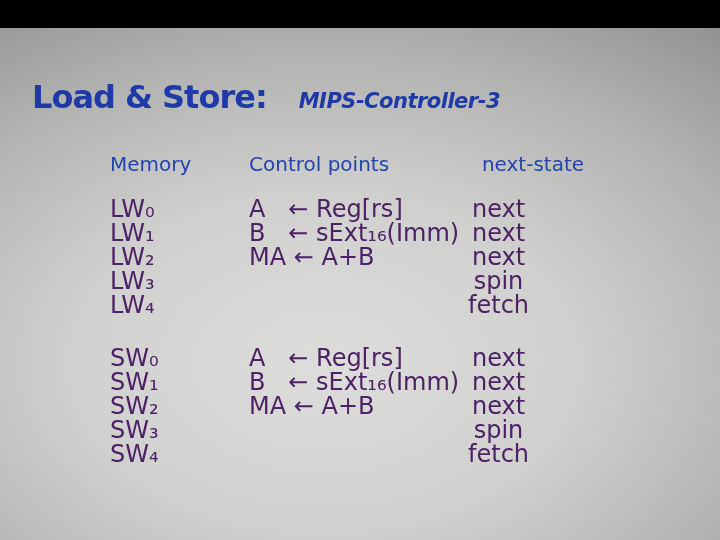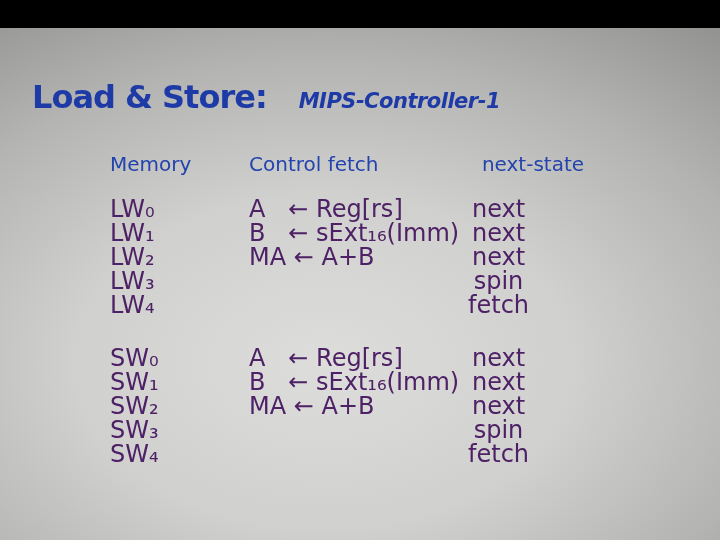--- a/index.html
+++ b/index.html
@@ -43,21 +43,21 @@
     font-weight:bold;font-size:17px;color:#2da135;
   }
 </style>
 </head>
 <body>
 
 <div class="slide">
 
   <div class="title-row">
     <span class="title">Load &amp; Store:</span>
-    <span class="subtitle">MIPS-Controller-1</span>
+    <span class="subtitle">MIPS-Controller-3</span>
   </div>
 
   <div class="state-table">
 
     <div class="col col-state">
       <div class="hdr">Memory</div>
       <div class="block block-1">
         <div>LW₀</div>
         <div>LW₁</div>
         <div>LW₂</div>
@@ -67,21 +67,21 @@
       <div class="block block-2">
         <div>SW₀</div>
         <div>SW₁</div>
         <div>SW₂</div>
         <div>SW₃</div>
         <div>SW₄</div>
       </div>
     </div>
 
     <div class="col col-control">
-      <div class="hdr">Control fetch</div>
+      <div class="hdr">Control points</div>
       <div class="block block-1">
         <div>A   ← Reg[rs]</div>
         <div>B   ← sExt₁₆(Imm)</div>
         <div>MA ← A+B</div>
       </div>
       <div class="block block-2">
         <div>A   ← Reg[rs]</div>
         <div>B   ← sExt₁₆(Imm)</div>
         <div>MA ← A+B</div>
       </div>

